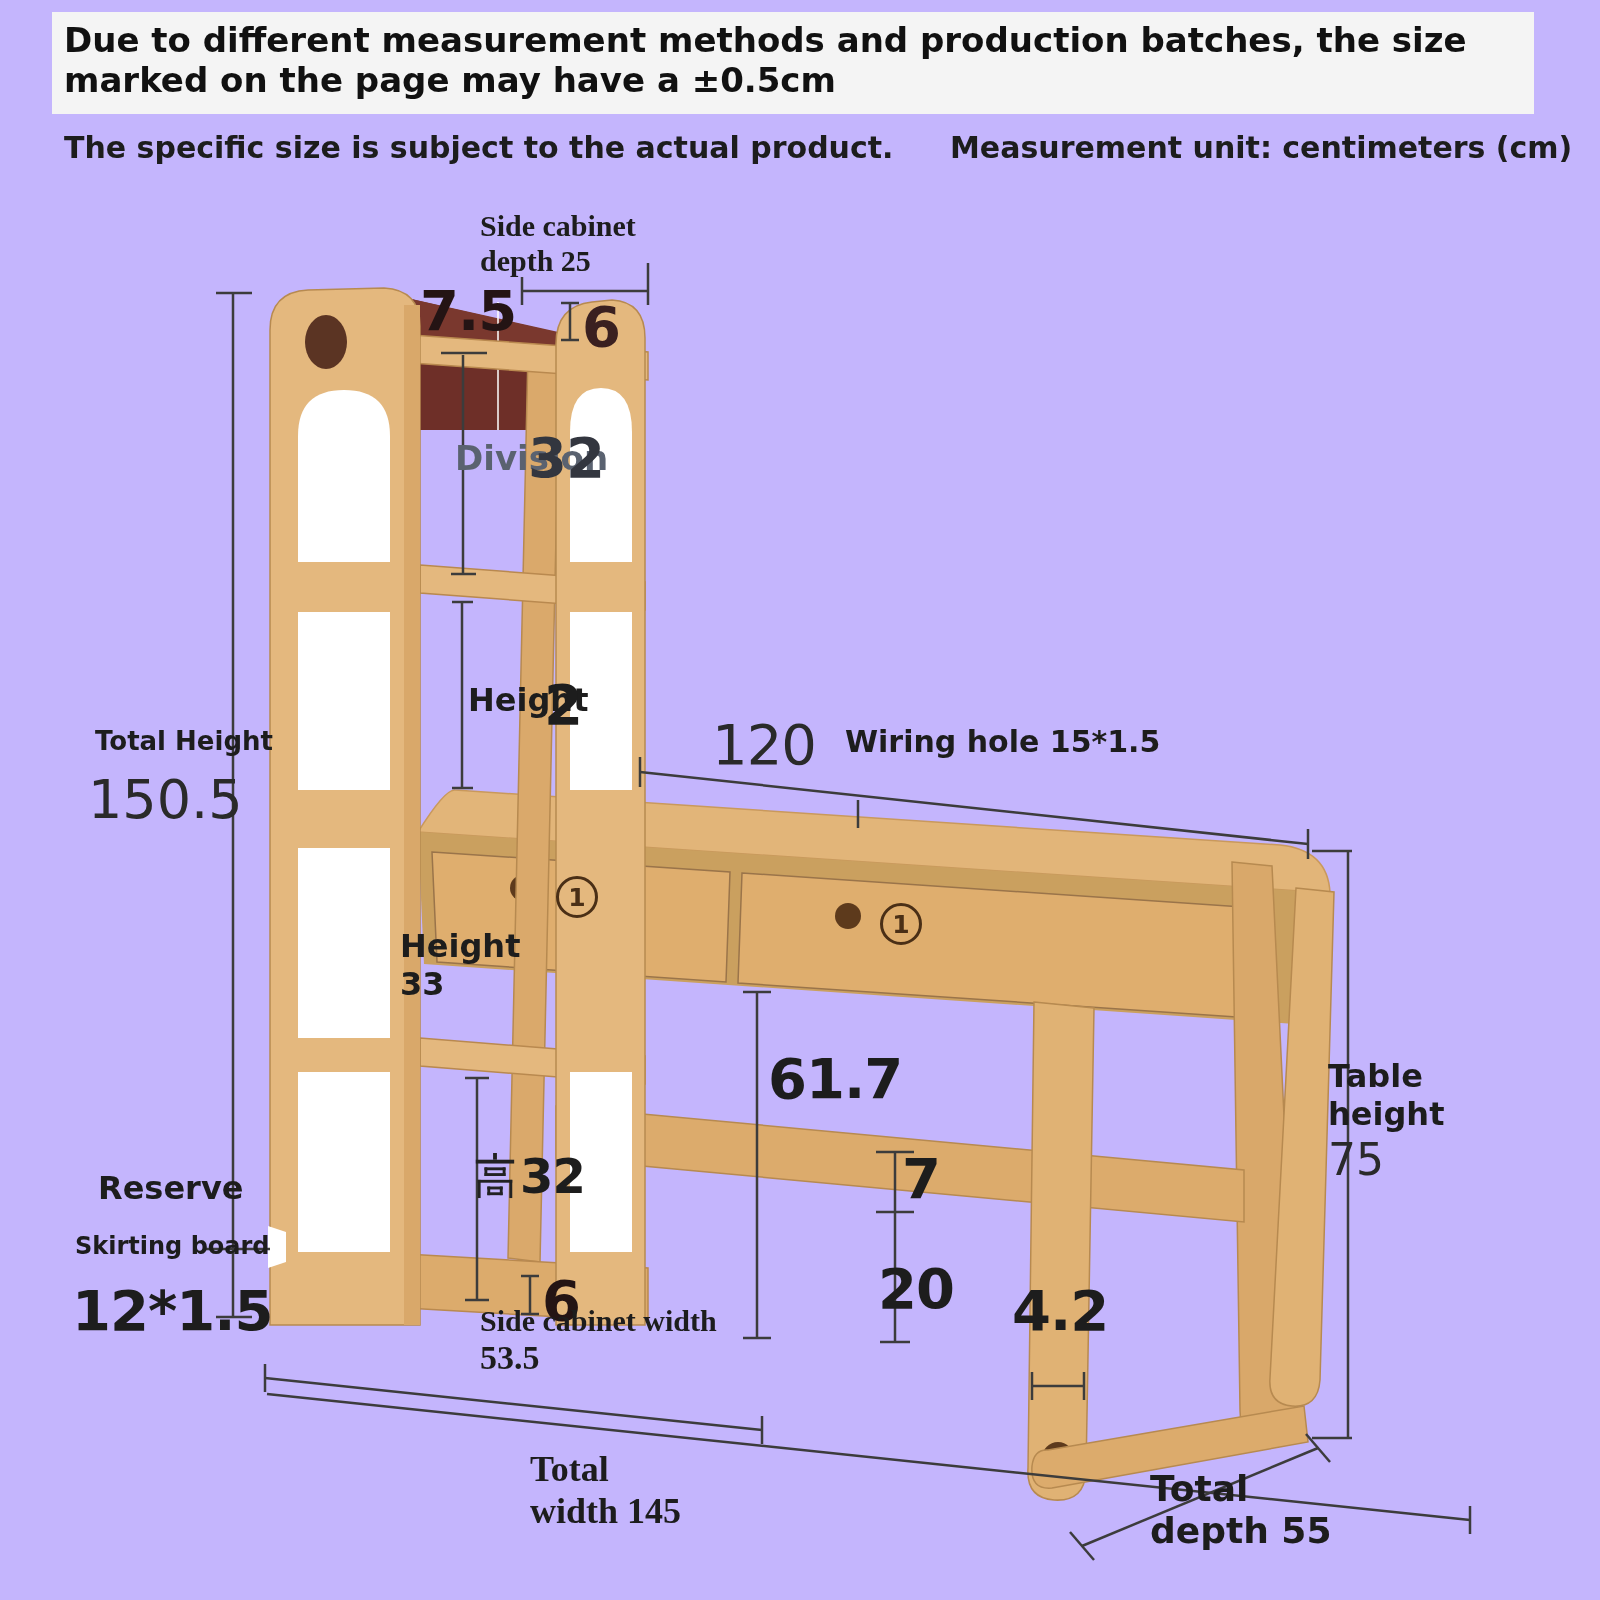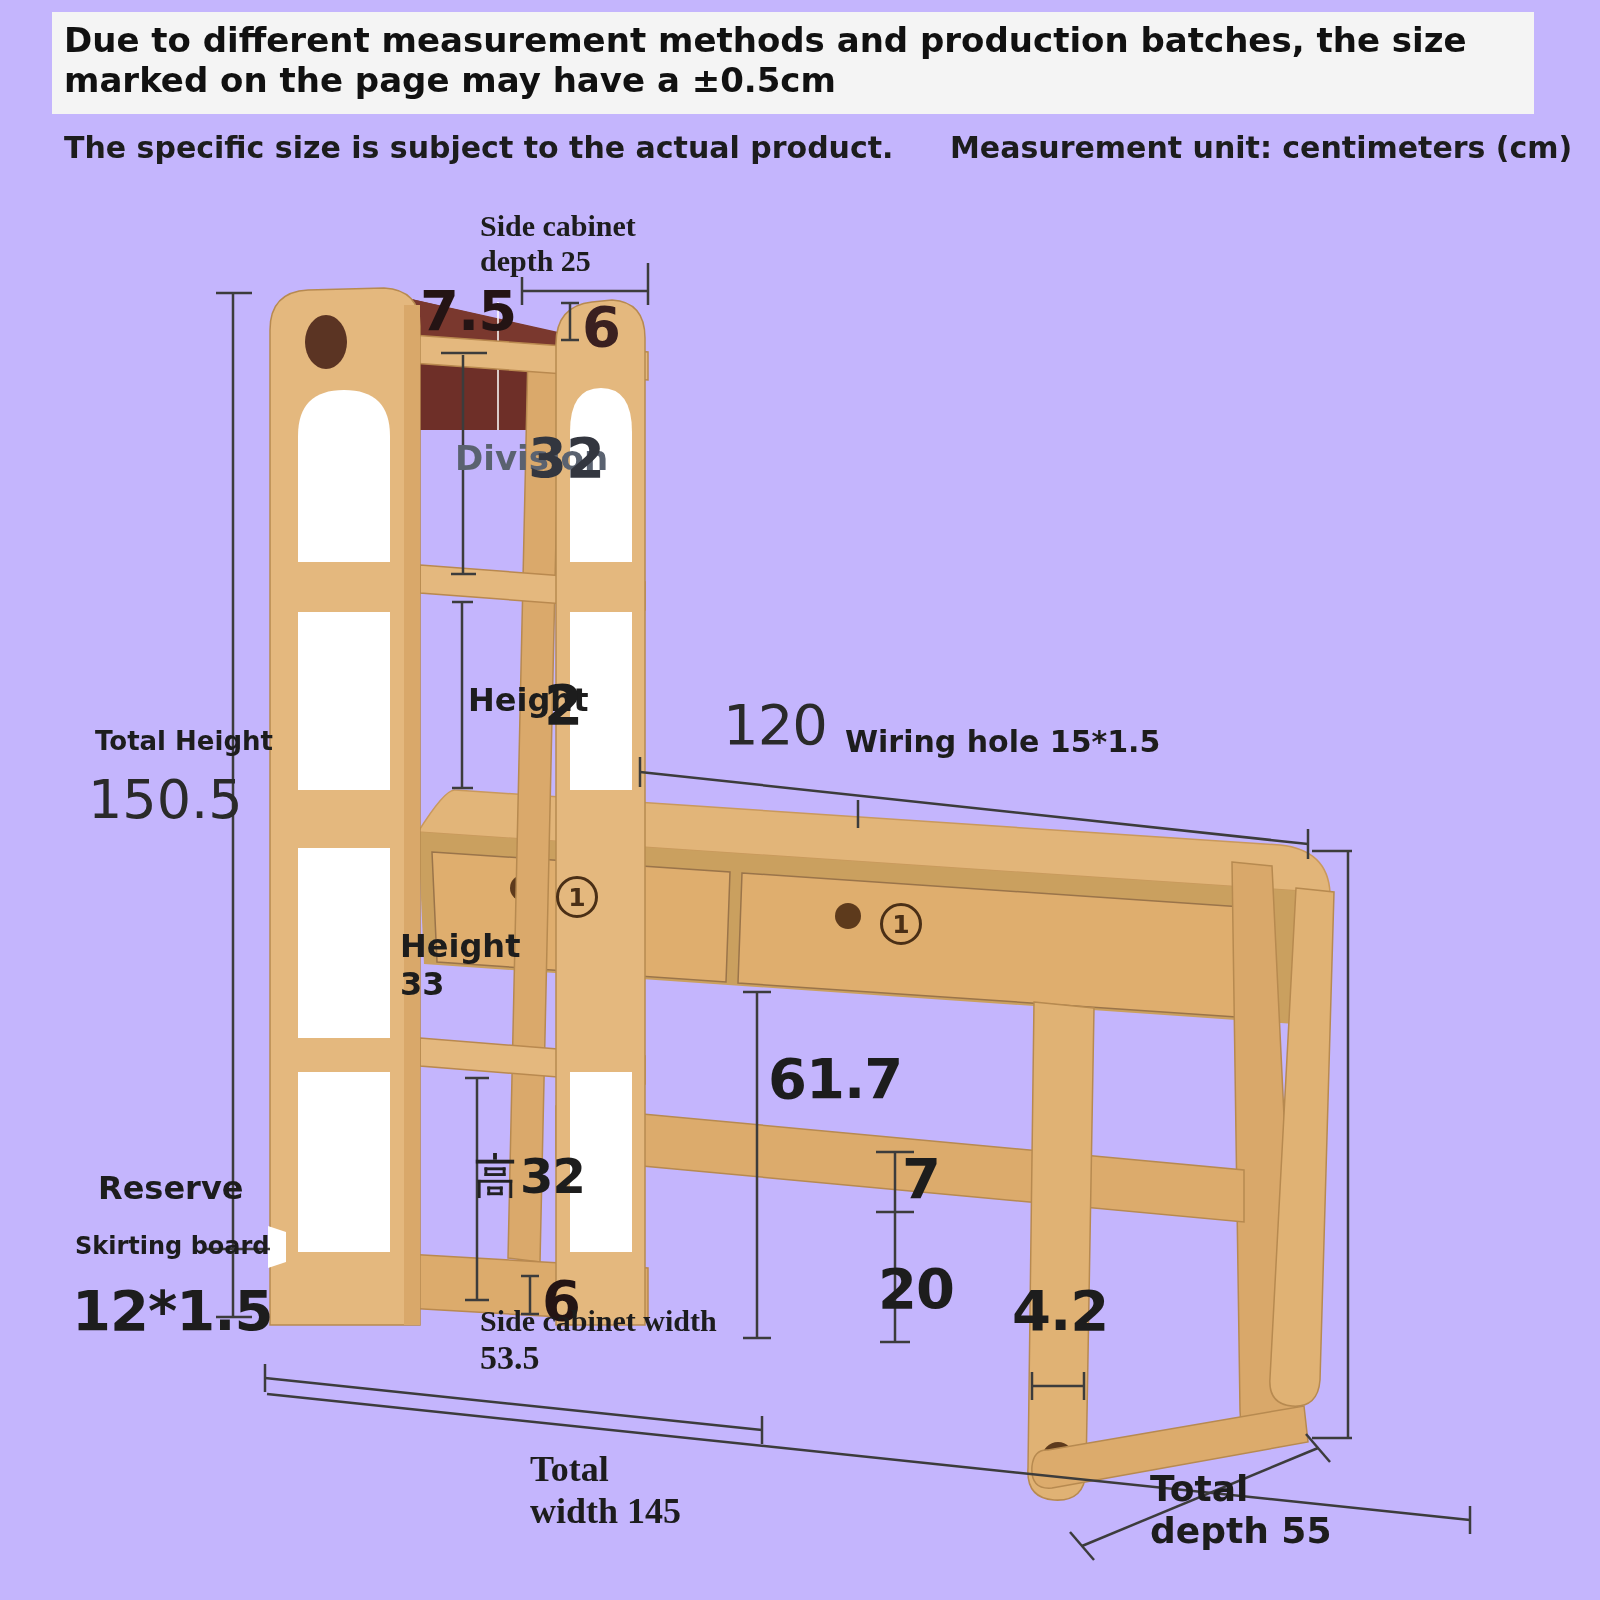--- a/index.html
+++ b/index.html
@@ -165,36 +165,39 @@
 
   <div class="lbl" style="left:455px;top:438px;font-size:34px;color:#5a6270;">Division</div>
   <div class="lbl num" style="left:528px;top:425px;color:#33363f;">32</div>
 
   <div class="lbl" style="left:468px;top:682px;font-size:32px;">Height</div>
   <div class="lbl num" style="left:544px;top:672px;">2</div>
 
   <div class="lbl" style="left:95px;top:726px;font-size:26px;">Total Height</div>
   <div class="lbl" style="left:88px;top:768px;font-size:54px;font-weight:normal;color:#2a2a2a;">150.5</div>
 
-  <div class="lbl num" style="left:712px;top:692px;font-weight:normal;color:#2a2a2a;margin-left:11px;">120</div>
+  <div class="lbl num" style="left:712px;top:712px;font-weight:normal;color:#2a2a2a;">120</div>
 
   <div class="lbl" style="left:845px;top:724px;font-size:30px;">Wiring hole 15*1.5</div>
 
   <div class="lbl" style="left:400px;top:928px;width:110px;font-size:32px;"><span>Height</span><br>
         <span>33</span></div>
 
   <div class="badge" style="left:556px;top:876px;">1</div>
   <div class="badge" style="left:880px;top:903px;">1</div>
 
   <div class="lbl num" style="left:768px;top:1046px;">61.7</div>
 
   <div class="lbl num" style="left:902px;top:1146px;">7</div>
 
   <div class="lbl num" style="left:878px;top:1256px;">20</div>
 
+  <div class="lbl" style="left:1328px;top:1058px;width:120px;font-size:32px;">
+       <span>Table height</span><br>
+       <span style="font-size:44px;font-weight:normal;color:#2a2a2a;">75</span></div>
 
   <div class="lbl" style="left:472px;top:1148px;display:flex;align-items:center;gap:2px;">
     <svg width="46" height="50" viewBox="0 0 48 50" fill="#222222">
       <rect x="22" y="1" width="4" height="7"></rect>
       <rect x="4" y="8" width="40" height="4"></rect>
       <rect x="13" y="16" width="22" height="3"></rect>
       <rect x="13" y="16" width="3" height="9"></rect>
       <rect x="32" y="16" width="3" height="9"></rect>
       <rect x="13" y="22" width="22" height="3"></rect>
       <rect x="6" y="29" width="3" height="19"></rect>

